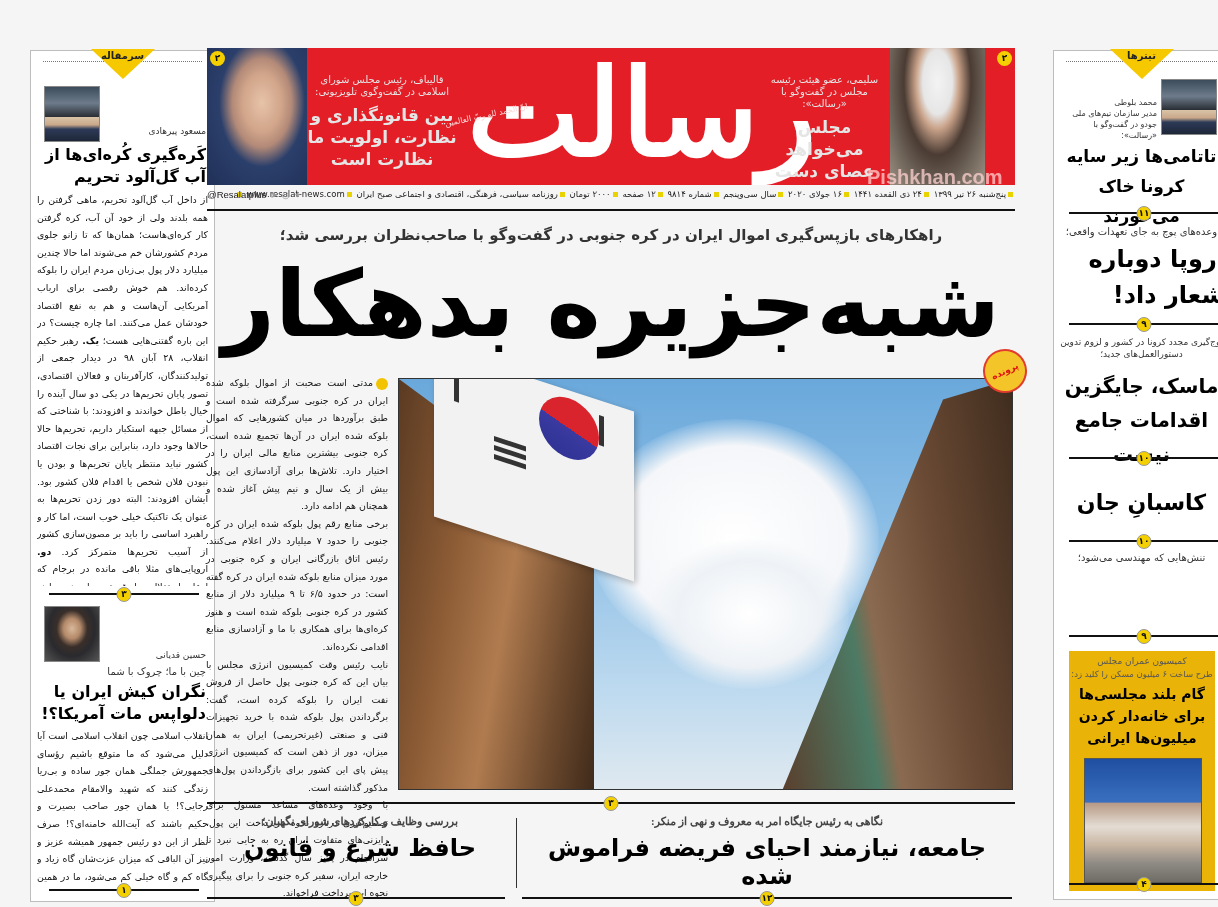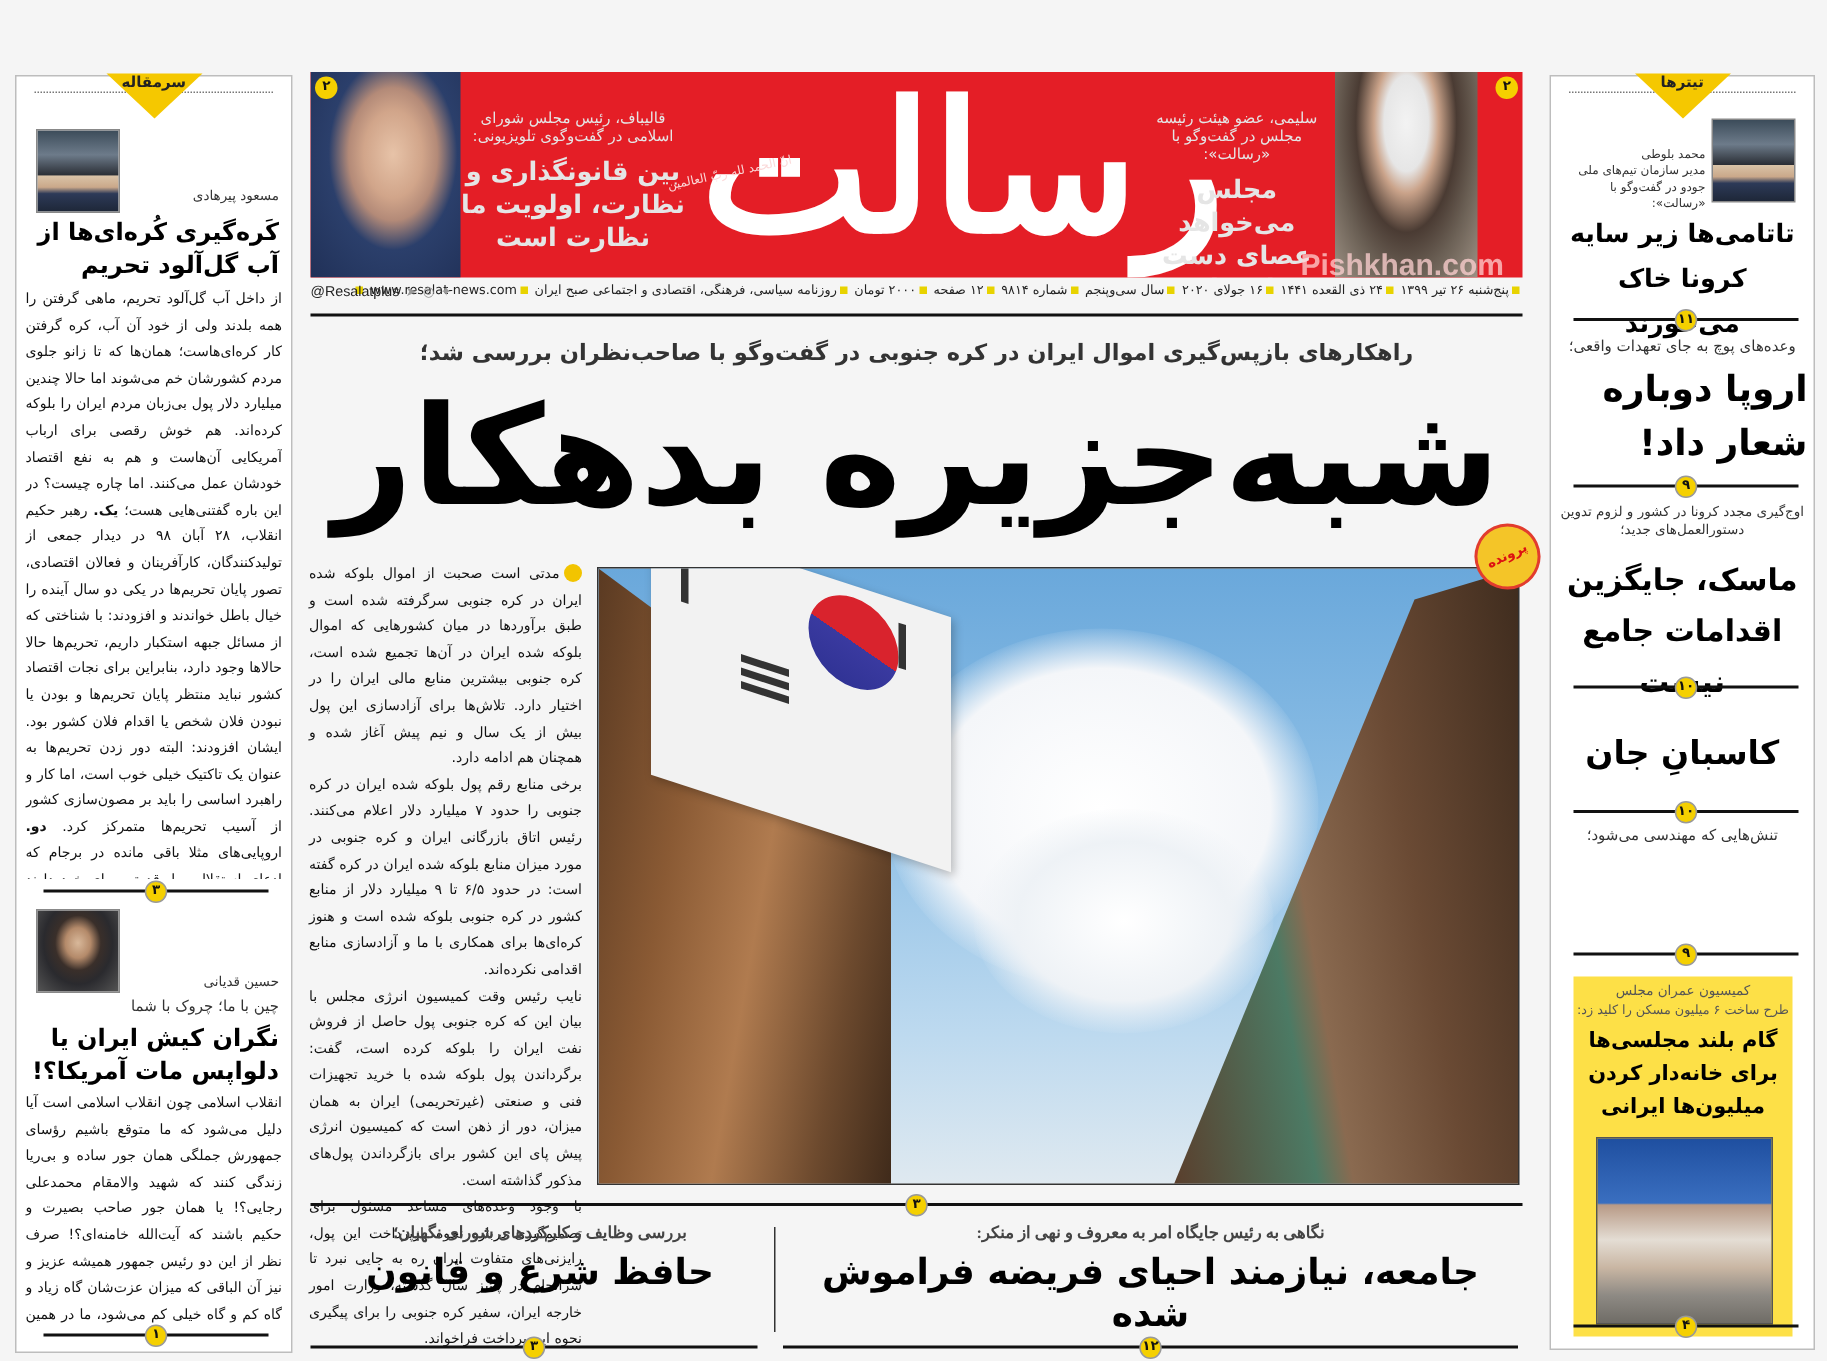--- a/index.html
+++ b/index.html
@@ -1,19 +1,19 @@
 <!DOCTYPE html>
 <html><head>
 <meta charset="utf-8">
 <style>
   * { box-sizing: border-box; margin: 0; padding: 0; }
   html, body { width: 1218px; height: 907px; overflow: hidden; background: #f3f3f3; }
   body { font-family: "DejaVu Sans", sans-serif; color: #111; position: relative; }
   .page { position: absolute; left: 0; top: 0; width: 1218px; height: 907px; background: #f5f5f5; }
-  .rtl { direction: rtl; }
+  .rtl { direction: rtl; margin-left: 20px; }
 
   
   .col { position: absolute; top: 50px; background: #fff; border: 1px solid #bdbdbd; }
   .col-left { left: 10px; width: 185px; height: 852px; }
   .col-right { left: 1033px; width: 177px; height: 850px; }
 
   .col-tag { position: absolute; top: -2px; left: 50%; transform: translateX(-50%); width: 64px; height: 30px; }
   .col-tag .tri { position: absolute; left: 0; top: 0; width: 0; height: 0; border-left: 32px solid transparent; border-right: 32px solid transparent; border-top: 30px solid #f5c800; }
   .col-tag span { position: absolute; left: 0; right: 0; top: 1px; text-align: center; font-size: 10px; font-weight: bold; color: #222; }
   .dotline { position: absolute; left: 12px; right: 12px; top: 10px; border-top: 1px dotted #777; }
@@ -64,21 +64,21 @@
   .main-photo .flag { position: absolute; left: 35px; top: 0; width: 200px; height: 170px; background: #f2f2f2; transform: skewY(18deg); box-shadow: 2px 2px 6px rgba(0,0,0,0.25); }
   .main-photo .taeguk { position: absolute; left: 105px; top: 8px; width: 60px; height: 60px; border-radius: 50%; background: linear-gradient(200deg, #d9232d 0%, #d9232d 50%, #3a3aa0 50%, #2e3192 100%); }
   .main-photo .trig { position: absolute; background: #333; }
 
   .pagenum-main { position: absolute; left: 207px; top: 796px; width: 808px; }
   .bottom-story { position: absolute; top: 815px; direction: rtl; text-align: center; }
   .bottom-story .k { font-size: 11px; color: #444; font-weight: bold; font-family: Liberation Serif, serif; }
   .bottom-story .h { font-size: 24px; font-weight: bold; color: #000; margin-top: 6px; }
   .vsep { position: absolute; left: 516px; top: 818px; height: 70px; border-left: 1px solid #333; }
 
-  .housing { position: absolute; left: 15px; top: 600px; width: 146px; height: 240px; background: #fde047; }
+  .housing { position: absolute; left: 15px; top: 600px; width: 146px; height: 240px; background: #eab308; }
   .housing .img { position: absolute; left: 15px; top: 107px; width: 118px; height: 125px; background: linear-gradient(180deg, #1f4fa0 0%, #3a6fc0 35%, #b89a86 36%, #e4ddd4 55%, #c9b6a3 70%, #8e8a84 85%, #6f6c66 100%); border: 1px solid #555; }
   .badge-round { position: absolute; left: 983px; top: 349px; width: 44px; height: 44px; border-radius: 50%; background: #f4c528; border: 2px solid #e23c2e; display: flex; align-items: center; justify-content: center; font-size: 9px; font-weight: bold; color: #d11; transform: rotate(-25deg); }
 </style>
 </head>
 <body>
 
 <div class="page">
 
   <div class="col col-left rtl">
     <div class="dotline"></div>

